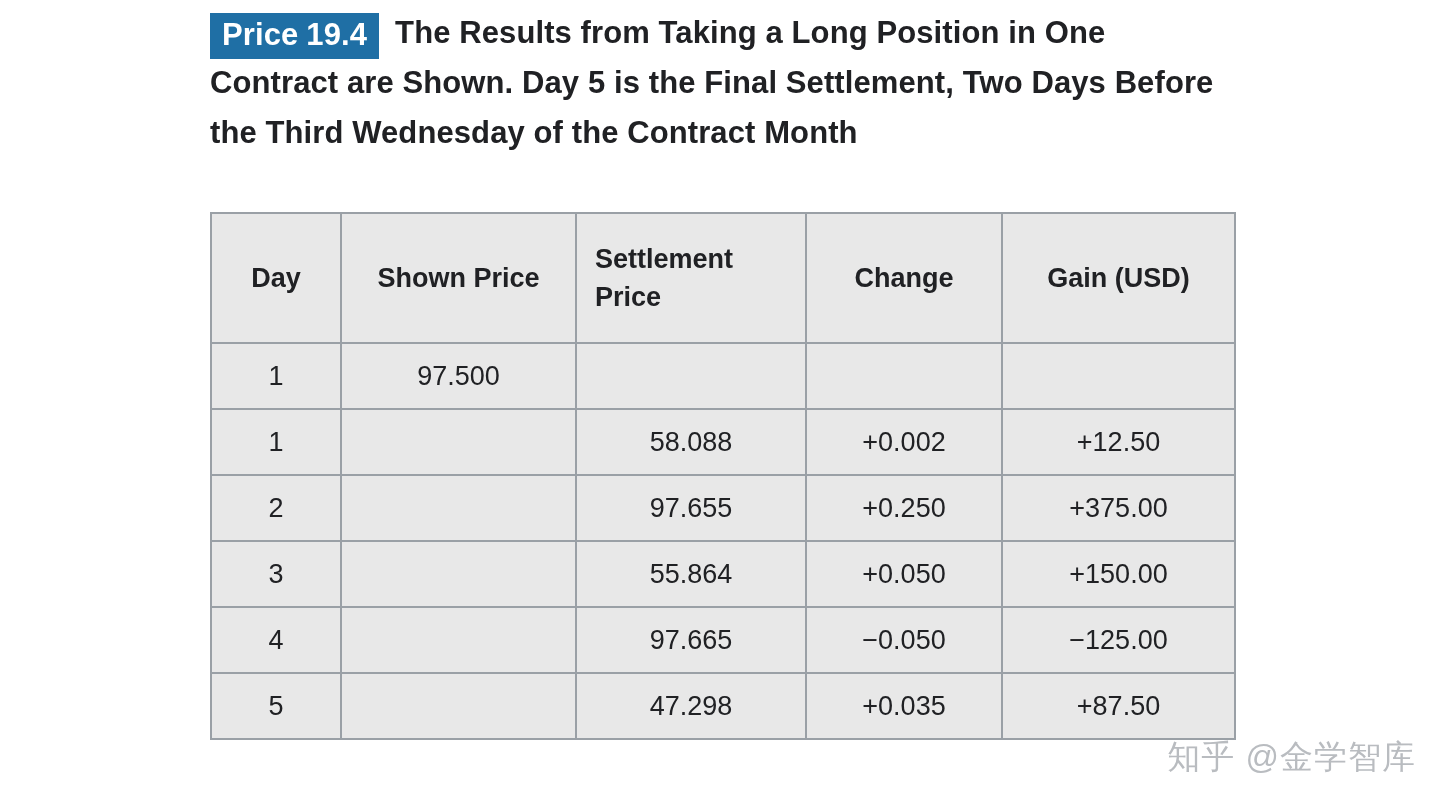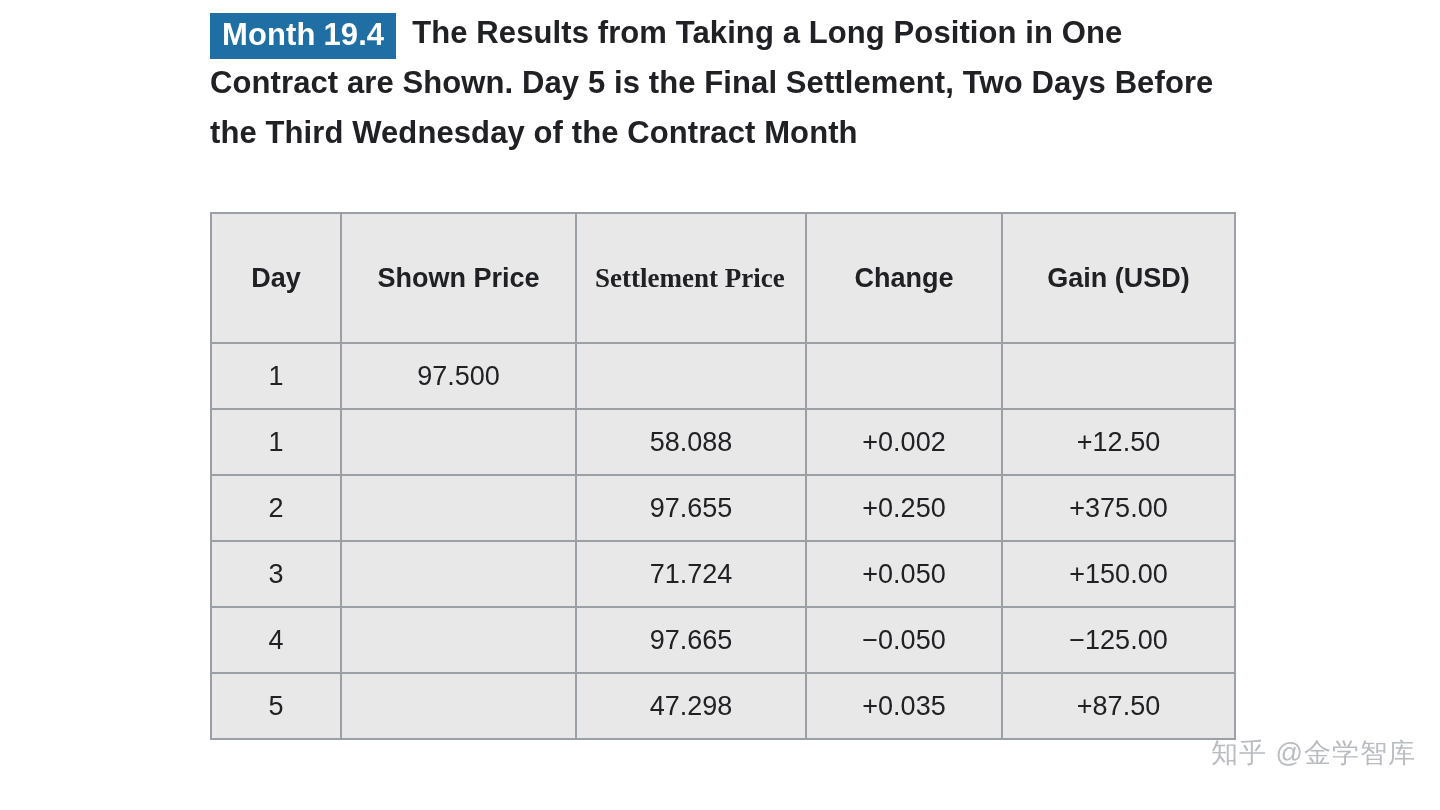--- a/index.html
+++ b/index.html
@@ -79,49 +79,48 @@
   table.results thead th {
     font-weight: bold;
     height: 128px;
     vertical-align: middle;
     line-height: 38px;
   }
 
   table.results thead th.wrap2 {
     text-align: left;
     padding-left: 18px;
-    font-family: Liberation Serif, serif;
   }
 
   col.c-day { width: 130px; }
   col.c-trade { width: 235px; }
   col.c-settle { width: 230px; }
   col.c-change { width: 196px; }
   col.c-gain { width: 233px; }
 
   td.empty { }
 
   .watermark {
     position: absolute;
     right: 24px;
     top: 735px;
-    font-size: 27px;
+    font-size: 33px;
     color: #b9bcc0;
     font-family: "Liberation Sans", sans-serif;
     letter-spacing: 1px;
     white-space: nowrap;
   }
 </style>
 </head>
 <body>
 
 <div class="page">
 
   <div class="caption">
-    <span class="tablebadge"><span>Month</span><span class="num">19.4</span></span><span class="caption-text">The Results from Taking a Long Position in One Contract are Shown. Day 5 is the Final Settlement, Two Days Before the Third Wednesday of the Contract Month</span>
+    <span class="tablebadge"><span>Price</span><span class="num">19.4</span></span><span class="caption-text">The Results from Taking a Long Position in One Contract are Shown. Day 5 is the Final Settlement, Two Days Before the Third Wednesday of the Contract Month</span>
   </div>
 
   <table class="results">
     <colgroup>
       <col class="c-day">
       <col class="c-trade">
       <col class="c-settle">
       <col class="c-change">
       <col class="c-gain">
     </colgroup>
@@ -152,21 +151,21 @@
       <tr>
         <td>2</td>
         <td class="empty"></td>
         <td>97.655</td>
         <td>+0.250</td>
         <td>+375.00</td>
       </tr>
       <tr>
         <td>3</td>
         <td class="empty"></td>
-        <td>71.724</td>
+        <td>55.864</td>
         <td>+0.050</td>
         <td>+150.00</td>
       </tr>
       <tr>
         <td>4</td>
         <td class="empty"></td>
         <td>97.665</td>
         <td>−0.050</td>
         <td>−125.00</td>
       </tr>

